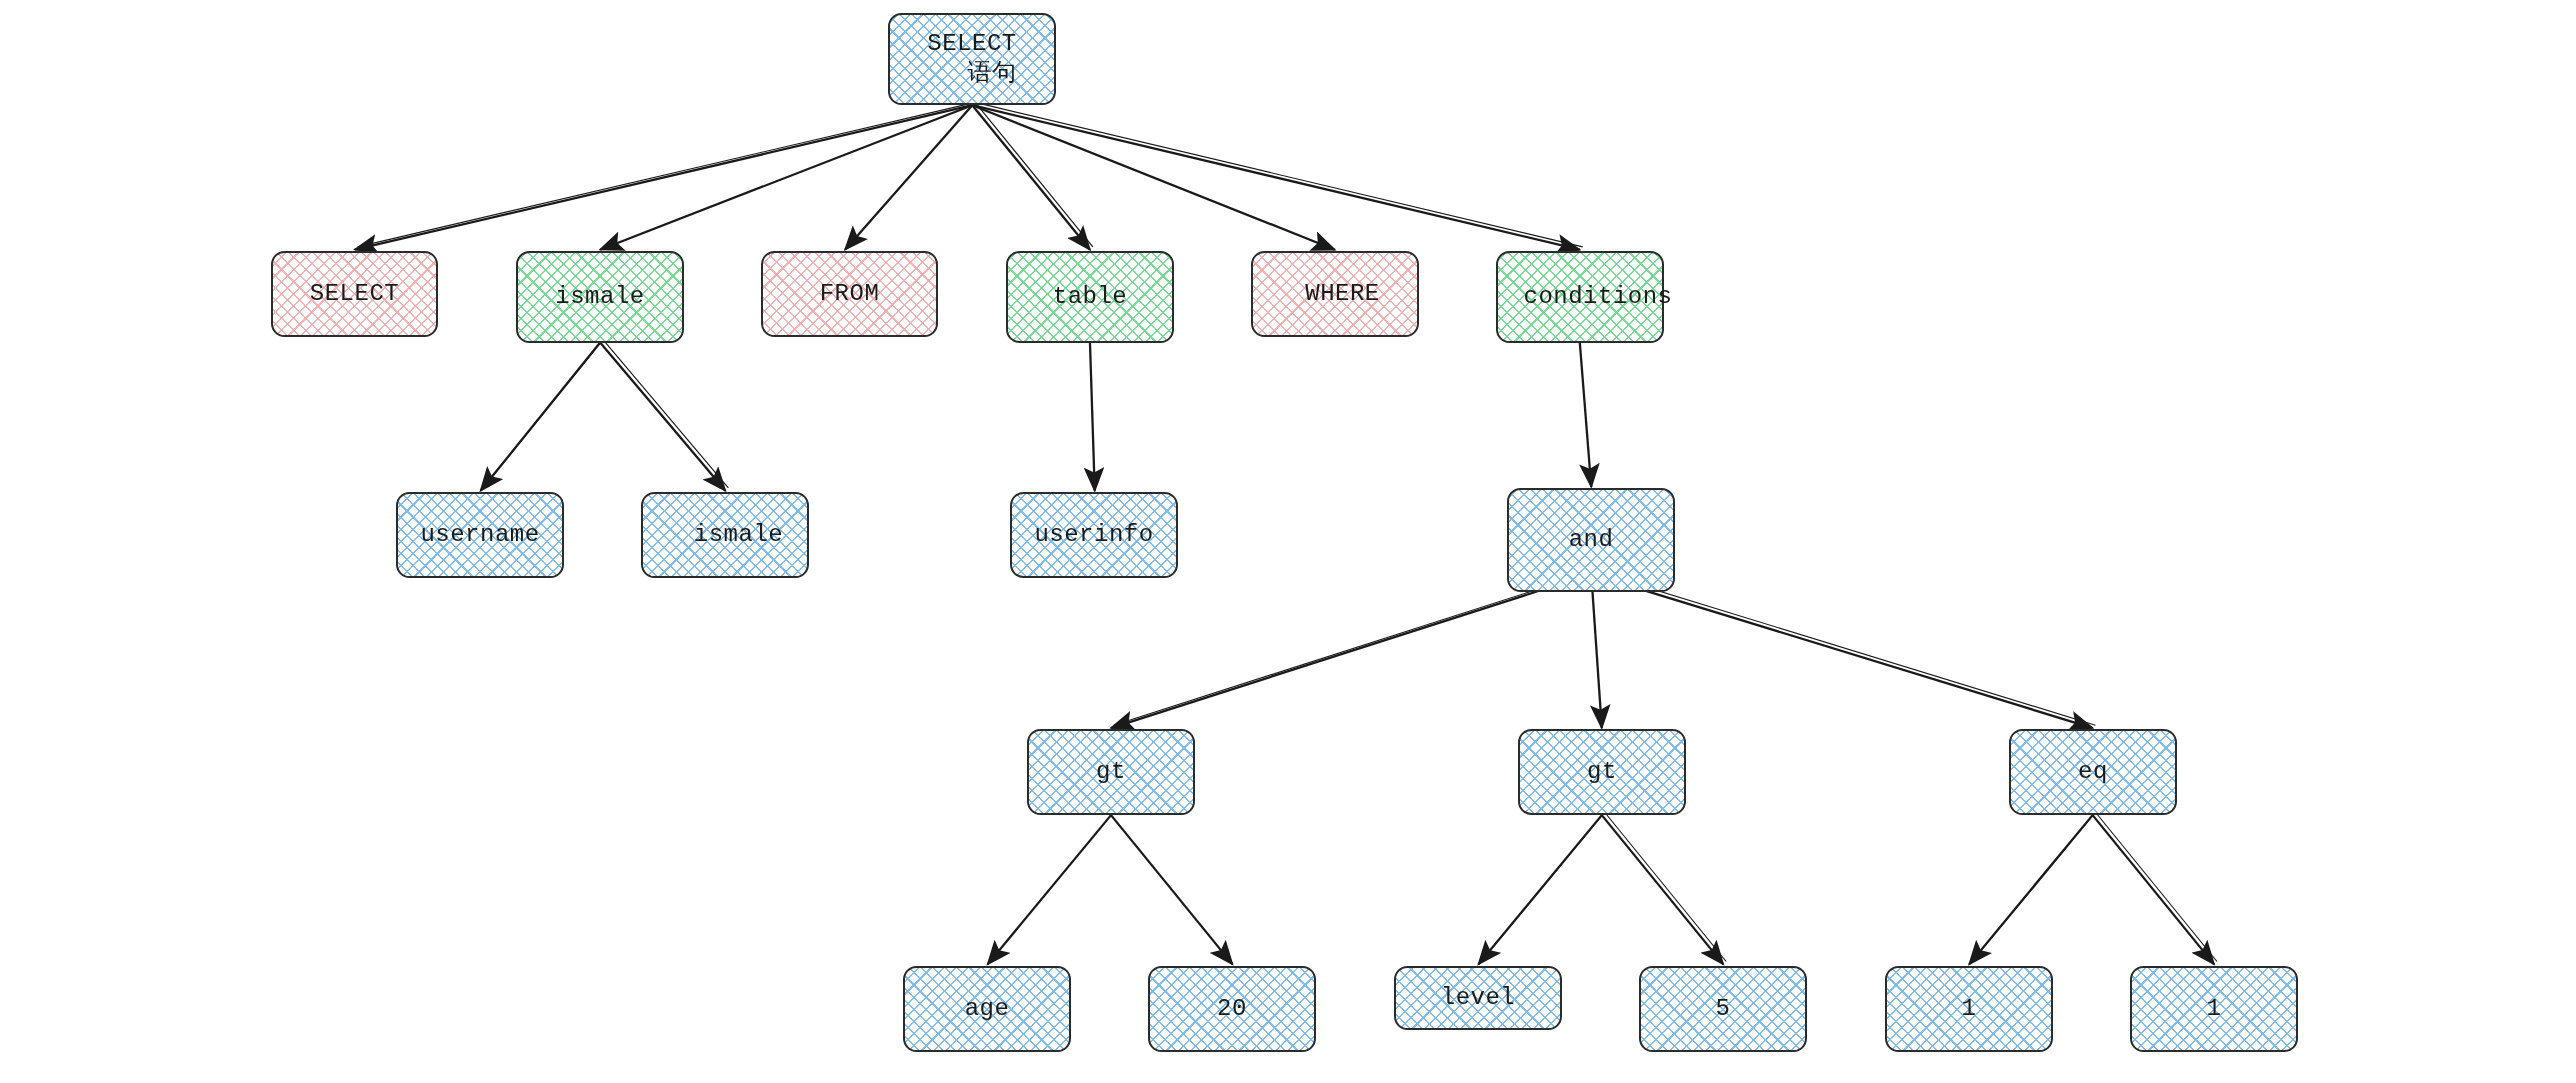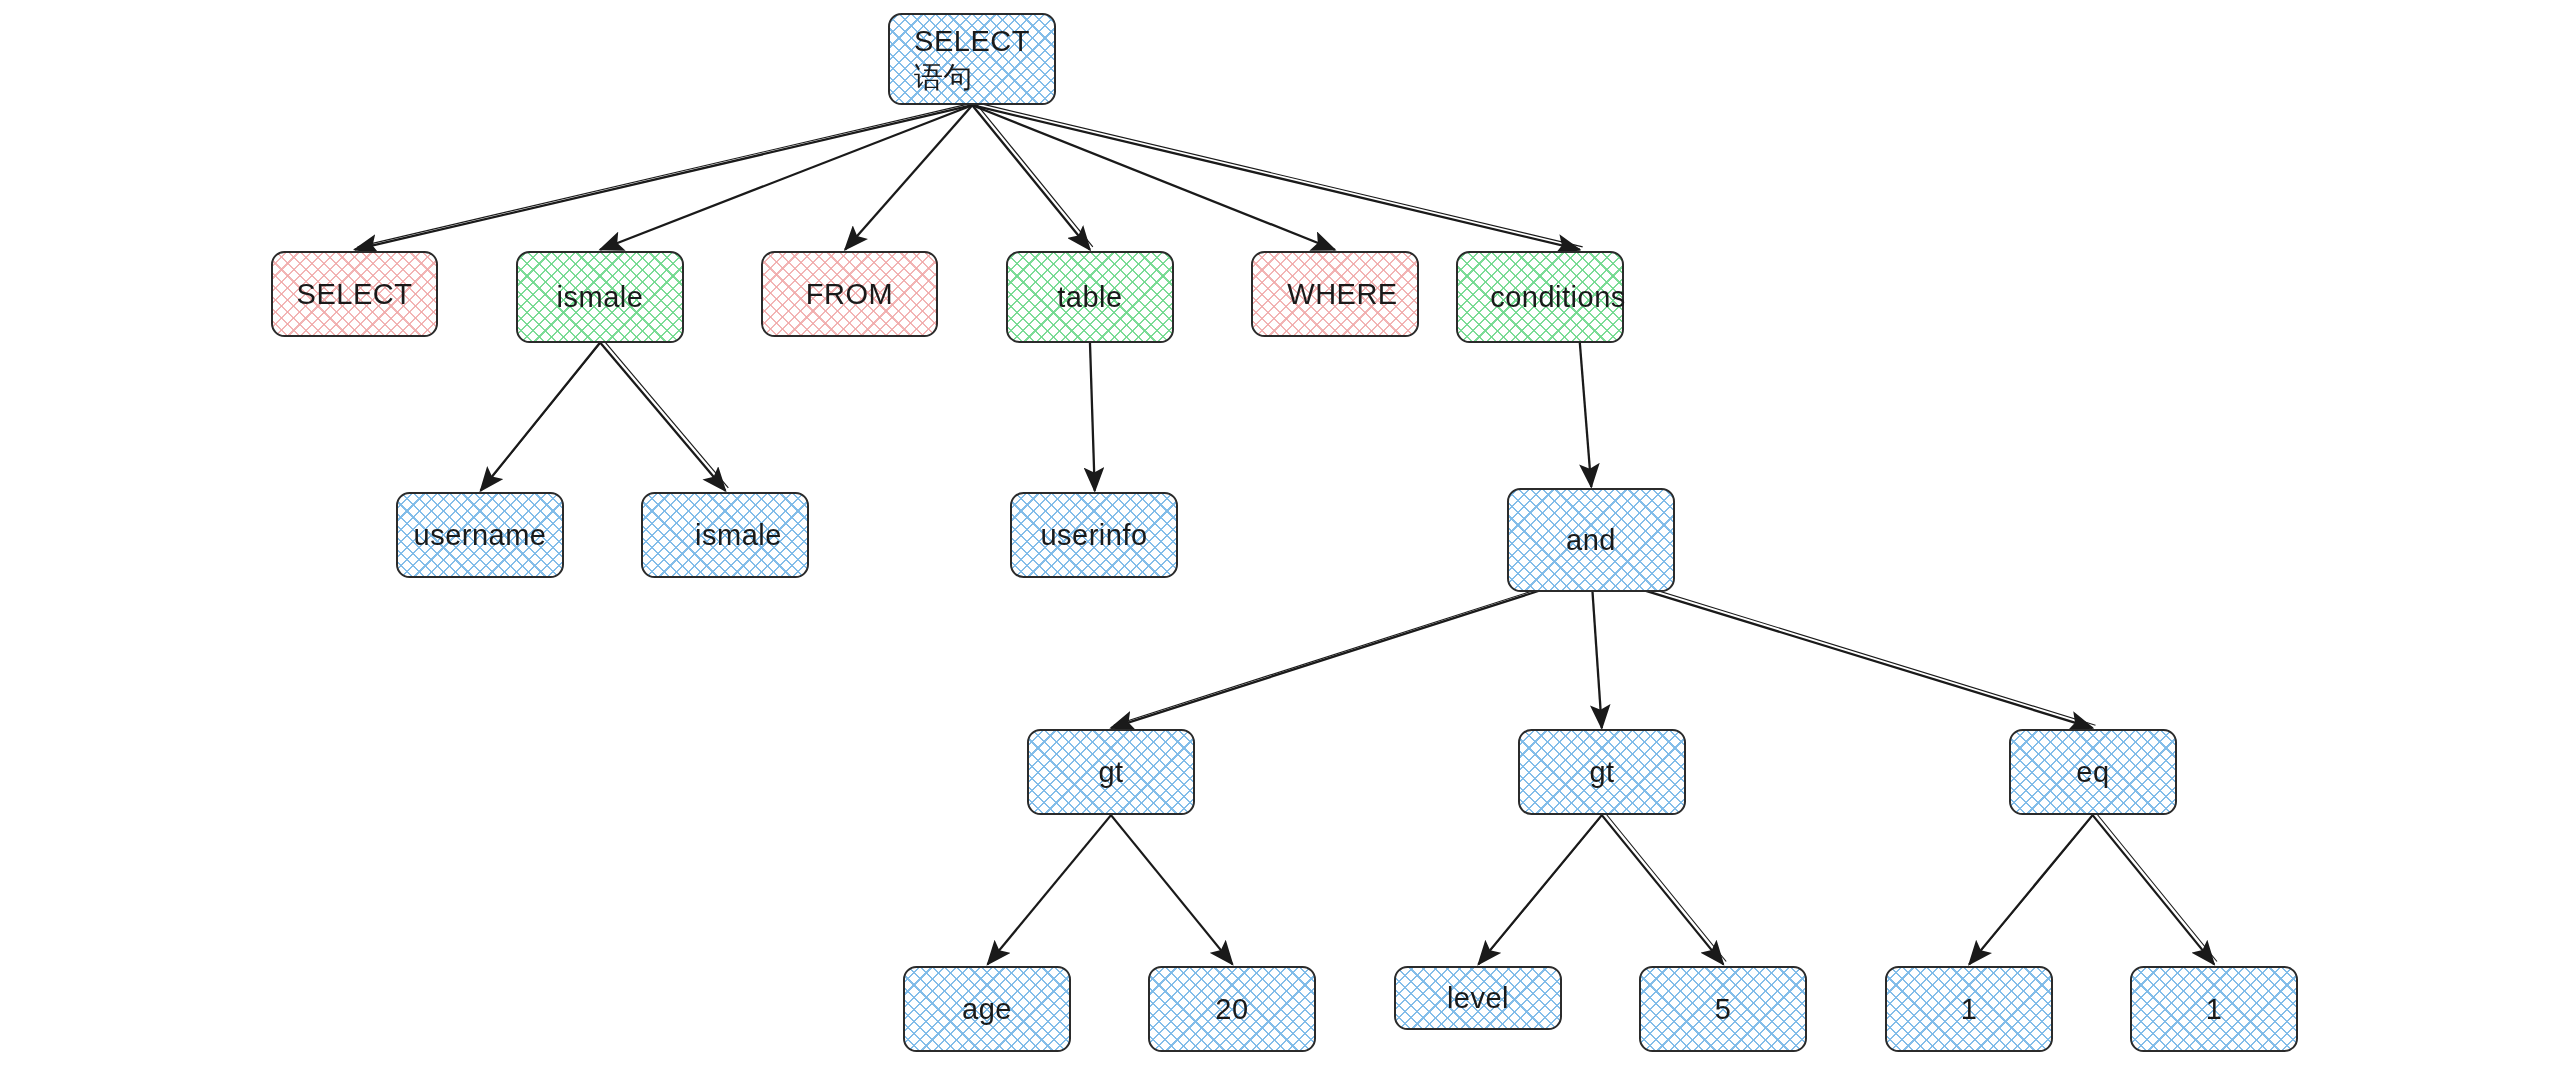--- a/index.html
+++ b/index.html
@@ -32,24 +32,24 @@
     height: 1083px;
   }
   .node {
     position: absolute;
     box-sizing: border-box;
     border: 2.4px solid #2b2b2b;
     border-radius: 13.4px;
     display: flex;
     align-items: center;
     justify-content: center;
-    text-align: left;
+    text-align: right;
     color: #1a1a1a;
-    font-family: Liberation Sans, sans-serif;
-    font-size: 29px;
+    font-family: Liberation Mono, monospace;
+    font-size: 24px;
     line-height: 1.25;
     letter-spacing: 0.5px;
     white-space: pre;
     background-color: #ffffff;
     background-repeat: repeat;
     background-position: 0 0;
   }
   
   .fill-blue {
     background-image:
@@ -118,21 +118,21 @@
       </g>
   </svg>
   <div id="node-layer">
       <div class="node fill-blue" style="left: 888px; top: 13.4px; width: 168px; height: 92px;"><span class="node-label">SELECT
 语句</span></div>
       <div class="node fill-pink" style="left: 271px; top: 251px; width: 167px; height: 86px;"><span class="node-label">SELECT</span></div>
       <div class="node fill-green" style="left: 516px; top: 251px; width: 168px; height: 92px;"><span class="node-label">ismale</span></div>
       <div class="node fill-pink" style="left: 761px; top: 251px; width: 177px; height: 86px;"><span class="node-label">FROM</span></div>
       <div class="node fill-green" style="left: 1006px; top: 251px; width: 168px; height: 92px;"><span class="node-label">table</span></div>
       <div class="node fill-pink" style="left: 1251px; top: 251px; width: 168px; height: 86px; padding-left: 15px;"><span class="node-label">WHERE</span></div>
-      <div class="node fill-green" style="left: 1456px; top: 251px; width: 168px; height: 92px; padding-left: 36px;"><span class="node-label">conditions</span></div>
+      <div class="node fill-green" style="left: 1496px; top: 251px; width: 168px; height: 92px; padding-left: 36px;"><span class="node-label">conditions</span></div>
       <div class="node fill-blue" style="left: 396px; top: 492px; width: 168px; height: 86px;"><span class="node-label">username</span></div>
       <div class="node fill-blue" style="left: 641px; top: 492px; width: 168px; height: 86px; padding-left: 27px;"><span class="node-label">ismale</span></div>
       <div class="node fill-blue" style="left: 1010px; top: 492px; width: 168px; height: 86px;"><span class="node-label">userinfo</span></div>
       <div class="node fill-blue" style="left: 1507px; top: 488px; width: 168px; height: 104px;"><span class="node-label">and</span></div>
       <div class="node fill-blue" style="left: 1027px; top: 729px; width: 168px; height: 86px;"><span class="node-label">gt</span></div>
       <div class="node fill-blue" style="left: 1518px; top: 729px; width: 168px; height: 86px;"><span class="node-label">gt</span></div>
       <div class="node fill-blue" style="left: 2009px; top: 729px; width: 168px; height: 86px;"><span class="node-label">eq</span></div>
       <div class="node fill-blue" style="left: 903px; top: 966px; width: 168px; height: 86px;"><span class="node-label">age</span></div>
       <div class="node fill-blue" style="left: 1148px; top: 966px; width: 168px; height: 86px;"><span class="node-label">20</span></div>
       <div class="node fill-blue" style="left: 1394px; top: 966px; width: 168px; height: 64px;"><span class="node-label">level</span></div>

